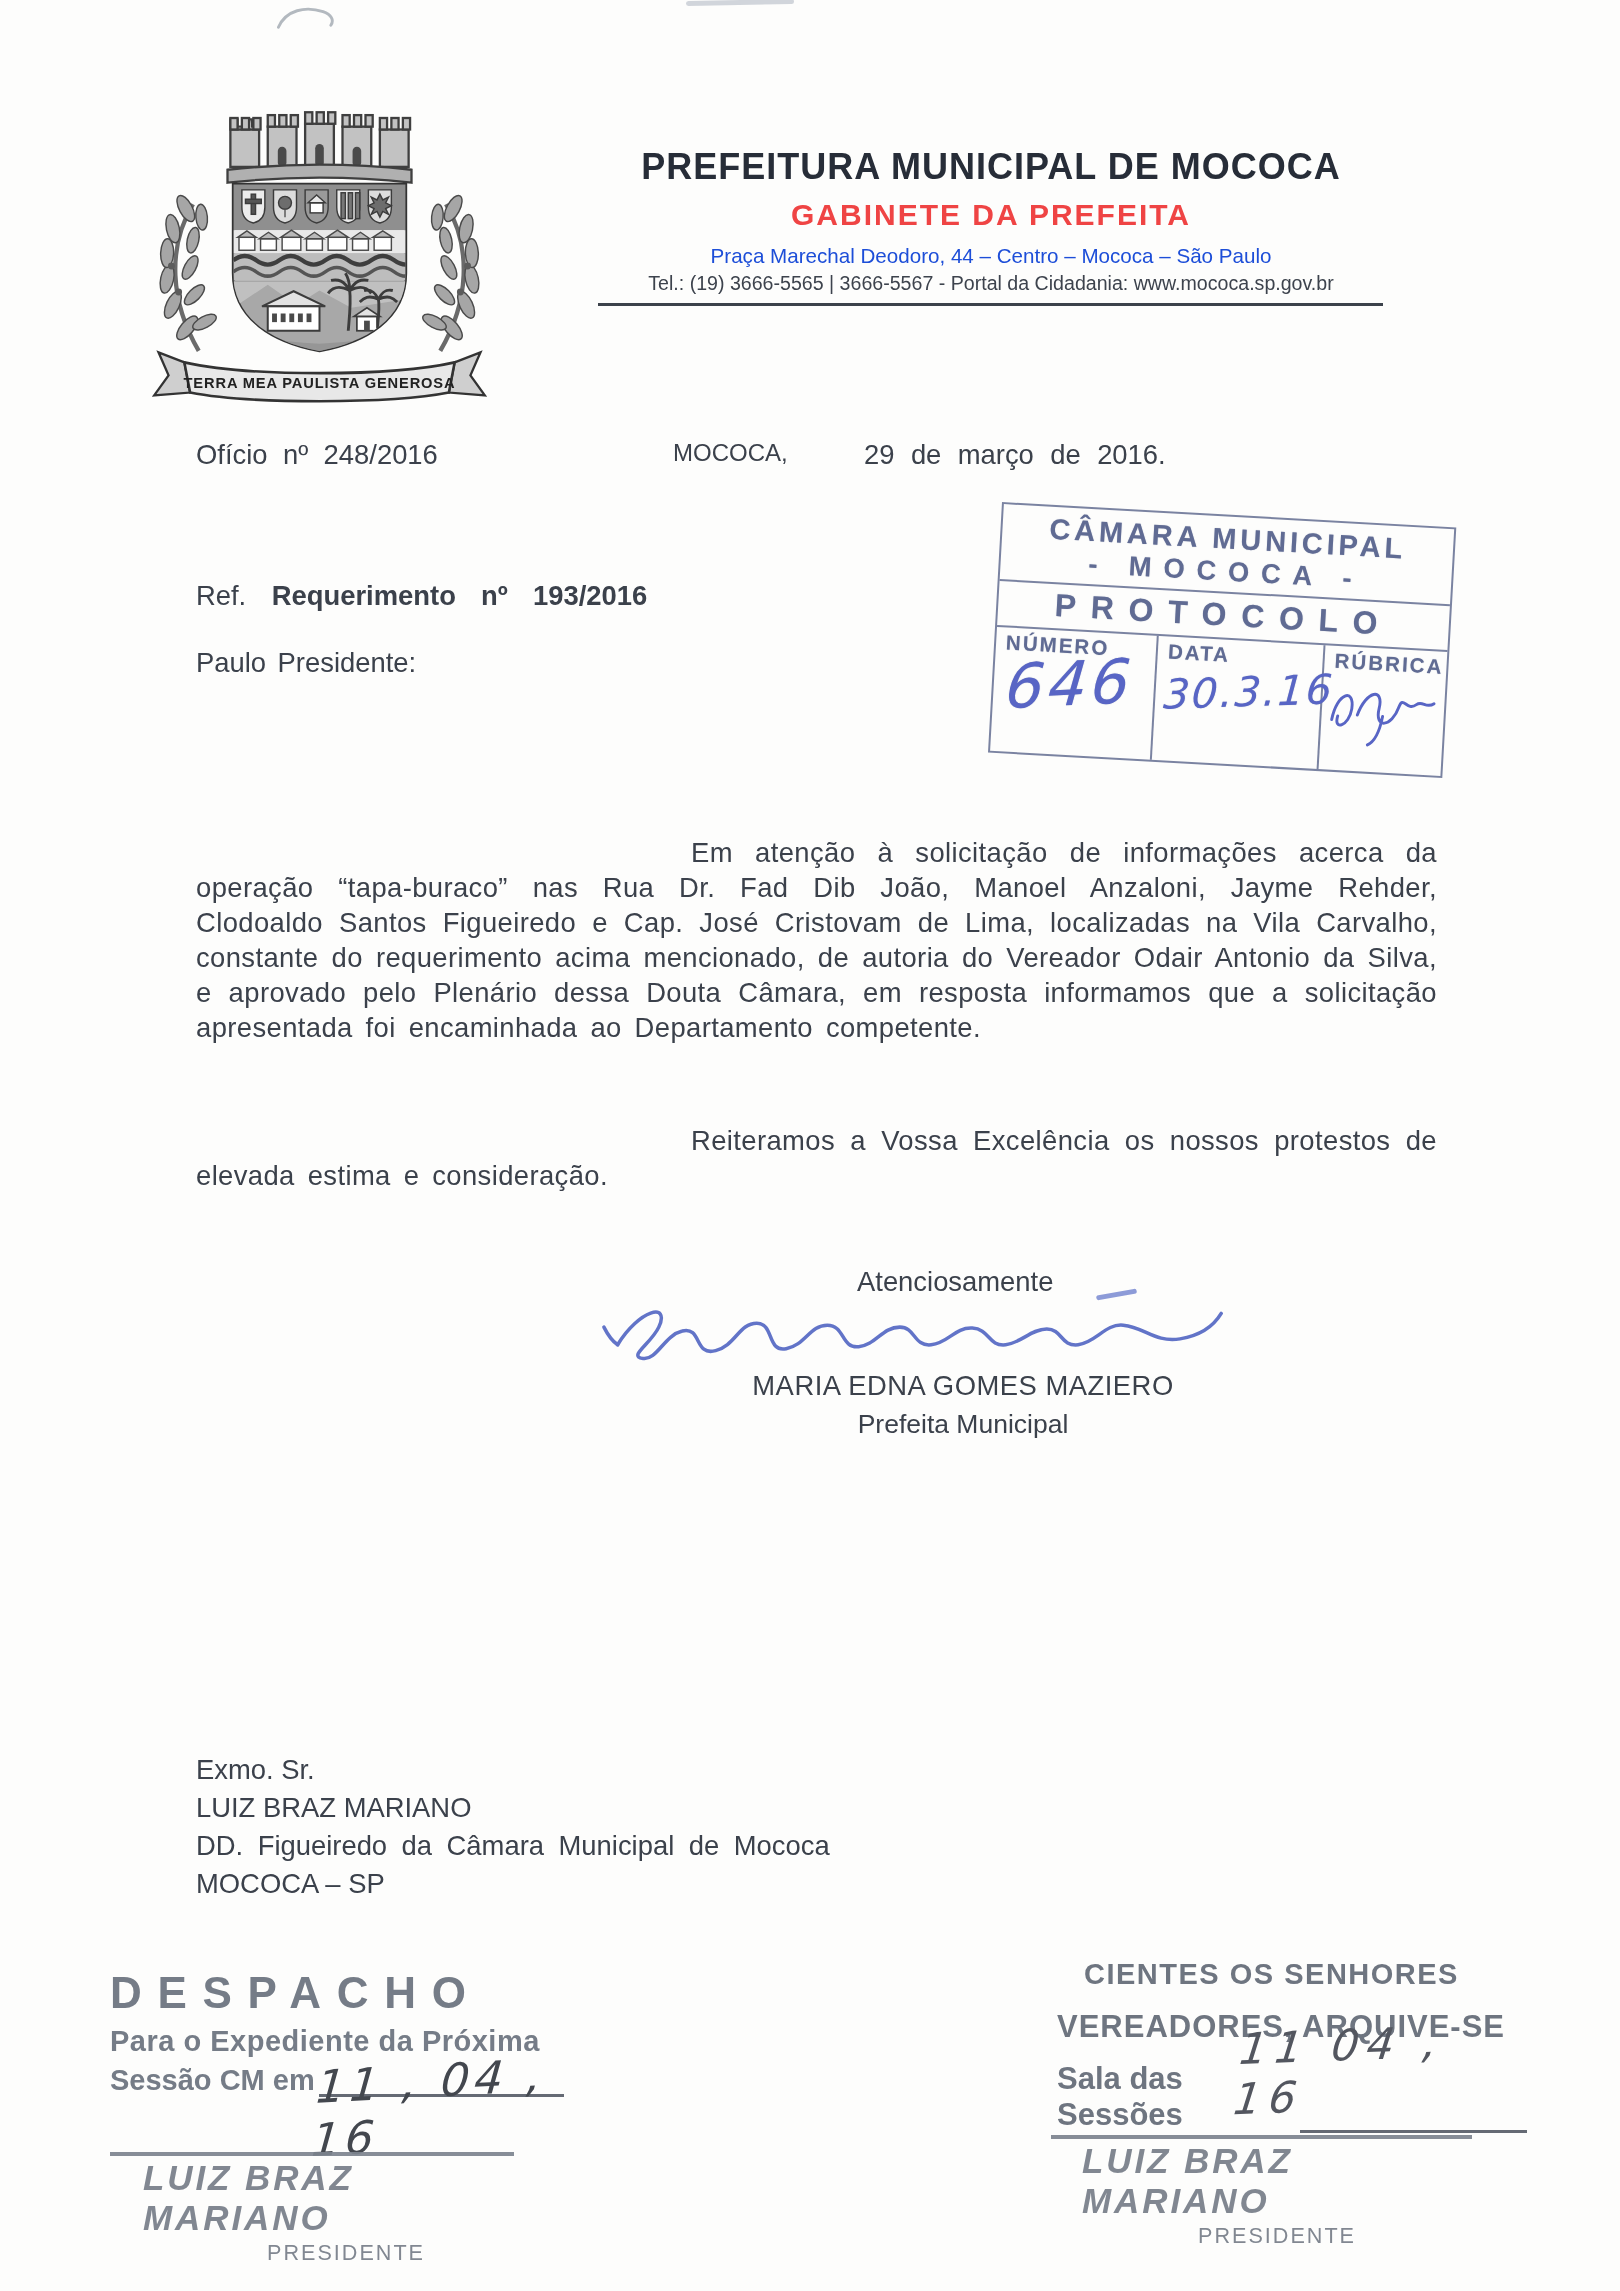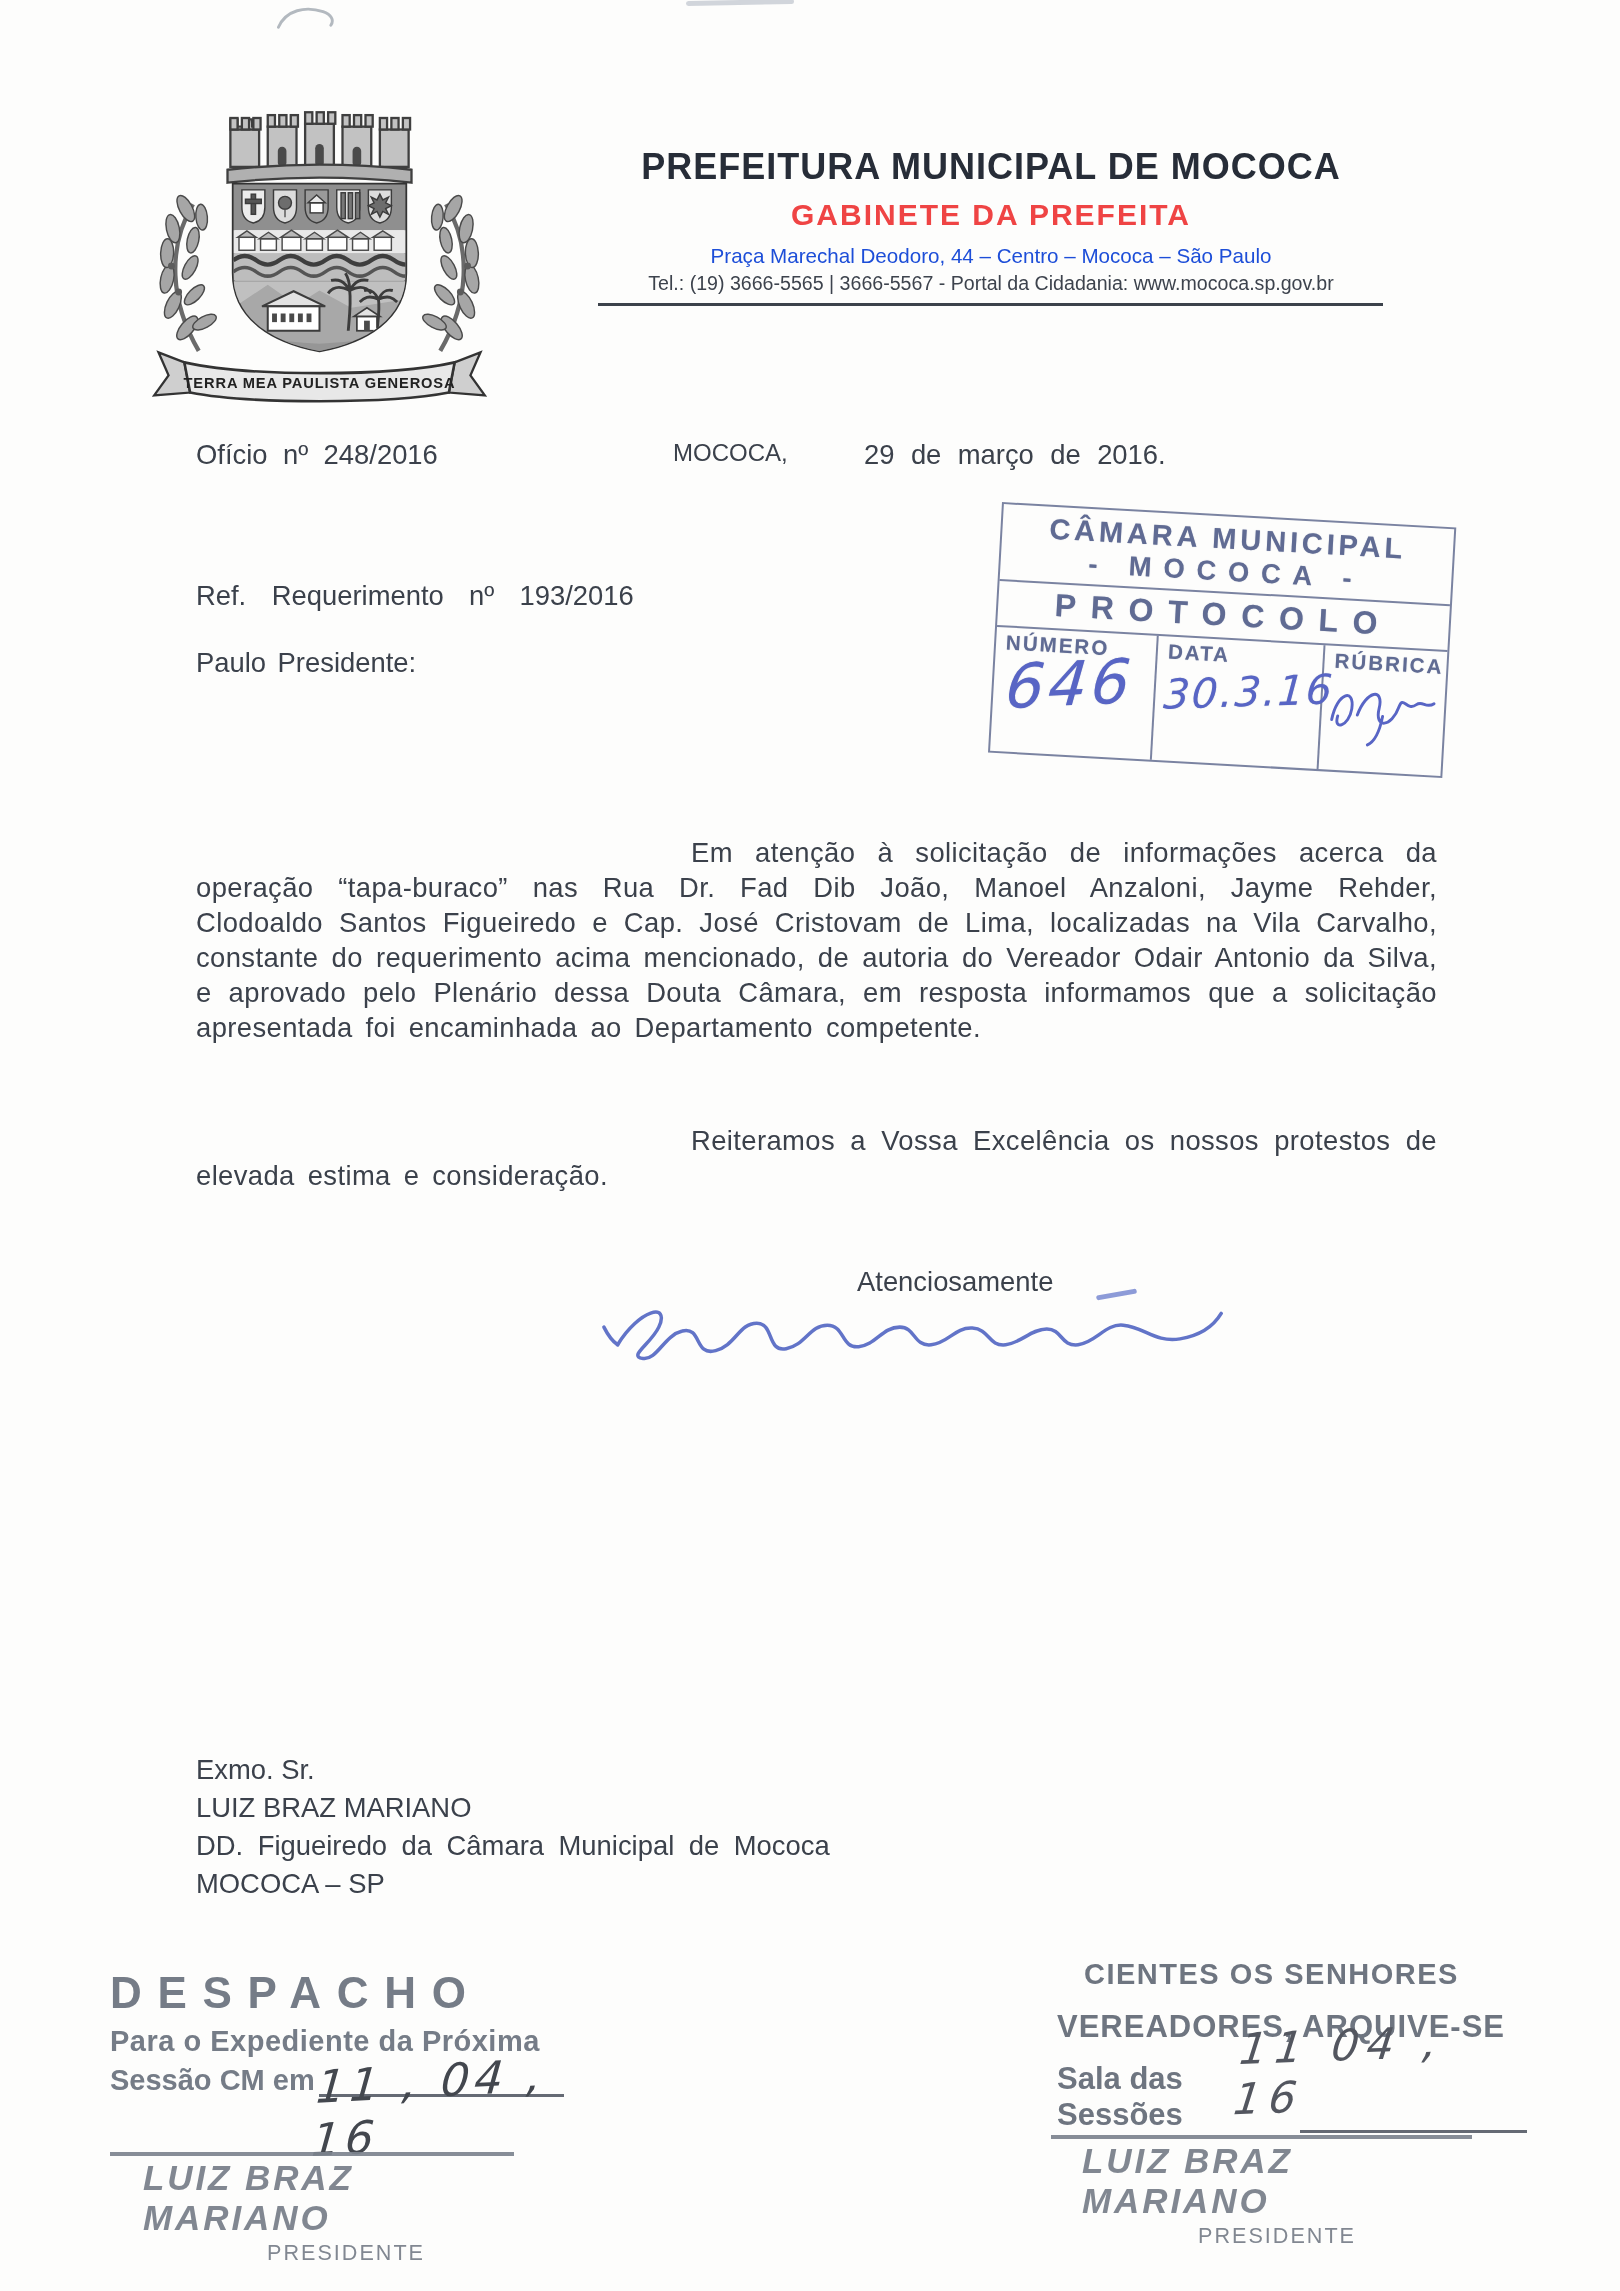--- a/index.html
+++ b/index.html
@@ -44,21 +44,21 @@
   .ps-c1{width:36%;border-right:2.9px solid rgba(77,89,130,.8);}
   .ps-c2{width:37%;border-right:2.9px solid rgba(77,89,130,.8);}
   .ps-c3{width:27%;}
   .hand{font-family:"DejaVu Sans", sans-serif;font-style:italic;color:#4c5ac1;}
   .ps-number-value{position:absolute;left:11.8px;top:17.6px;font-size:61px;transform:rotate(-6deg) skewX(-8deg);letter-spacing:3.9px;}
   .ps-date-value{position:absolute;left:7.8px;top:27.4px;font-size:41px;transform:rotate(-5deg) skewX(-6deg);letter-spacing:2px;}
   .ps-rubric-sig{position:absolute;left:2px;top:25.5px;}
 
   
   .ref-line{position:absolute;left:196px;top:580px;font-size:27.4px;}
-  .ref-bold{font-weight:normal;margin-left:25.5px;word-spacing:17.6px;}
+  .ref-bold{font-weight:bold;margin-left:25.5px;word-spacing:17.6px;}
   .salutation{position:absolute;left:196px;top:647px;font-size:27.4px;word-spacing:3.9px;}
 
   
   .body-p{position:absolute;left:196px;width:1241px;font-size:27.4px;line-height:35px;
     text-align:justify;text-indent:495px;margin:0;color:#3b414b;letter-spacing:0.4px;word-spacing:4.9px;}
   .p1{top:835px;}
   .p2{top:1123px;}
 
   
   .atenciosamente{position:absolute;left:857px;top:1266px;font-size:27.4px;}
@@ -303,20 +303,24 @@
 
   <p class="body-p p1">Em atenção à solicitação de informações acerca da operação “tapa-buraco” nas Rua Dr. Fad Dib João, Manoel Anzaloni, Jayme Rehder, Clodoaldo Santos Figueiredo e Cap. José Cristovam de Lima, localizadas na Vila Carvalho, constante do requerimento acima mencionado, de autoria do Vereador Odair Antonio da Silva, e aprovado pelo Plenário dessa Douta Câmara, em resposta informamos que a solicitação apresentada foi encaminhada ao Departamento competente.</p>
   <p class="body-p p2">Reiteramos a Vossa Excelência os nossos protestos de elevada estima e consideração.</p>
 
   <div class="atenciosamente">Atenciosamente</div>
   <div class="blue-dash"></div>
   <svg class="signature-svg" width="632" height="98" viewBox="0 0 645 100">
     <path d="M18,62 C40,26 72,18 60,44 C52,61 28,74 44,76 C58,78 66,52 84,48 C104,43 96,74 118,68 C138,63 142,40 160,40 C178,40 170,70 190,66 C210,62 214,42 232,42 C250,42 246,66 264,64 C282,62 288,44 306,44 C322,44 320,64 338,62 C356,60 362,44 380,45 C398,46 396,64 414,62 C430,60 440,46 456,46 C472,46 470,64 488,62 C506,60 516,40 534,42 C556,44 566,60 592,56 C616,52 628,40 634,30" fill="none" stroke="#6274c8" stroke-width="3.6" stroke-linecap="round"></path>
     <path d="M4,44 C8,52 12,58 18,62" fill="none" stroke="#6274c8" stroke-width="3.6" stroke-linecap="round"></path>
   </svg>
+  <div class="closing-block">
+    <div class="signer-name">MARIA EDNA GOMES MAZIERO</div>
+    <div class="signer-title">Prefeita Municipal</div>
+  </div>
 
   <div class="addressee">
     <div class="a1">Exmo. Sr.</div>
     <div class="a2">LUIZ BRAZ MARIANO</div>
     <div class="a3">DD. Figueiredo da Câmara Municipal de Mococa</div>
     <div class="a4">MOCOCA – SP</div>
   </div>
 
   <div class="despacho-stamp">
     <div class="despacho-title">DESPACHO</div>

